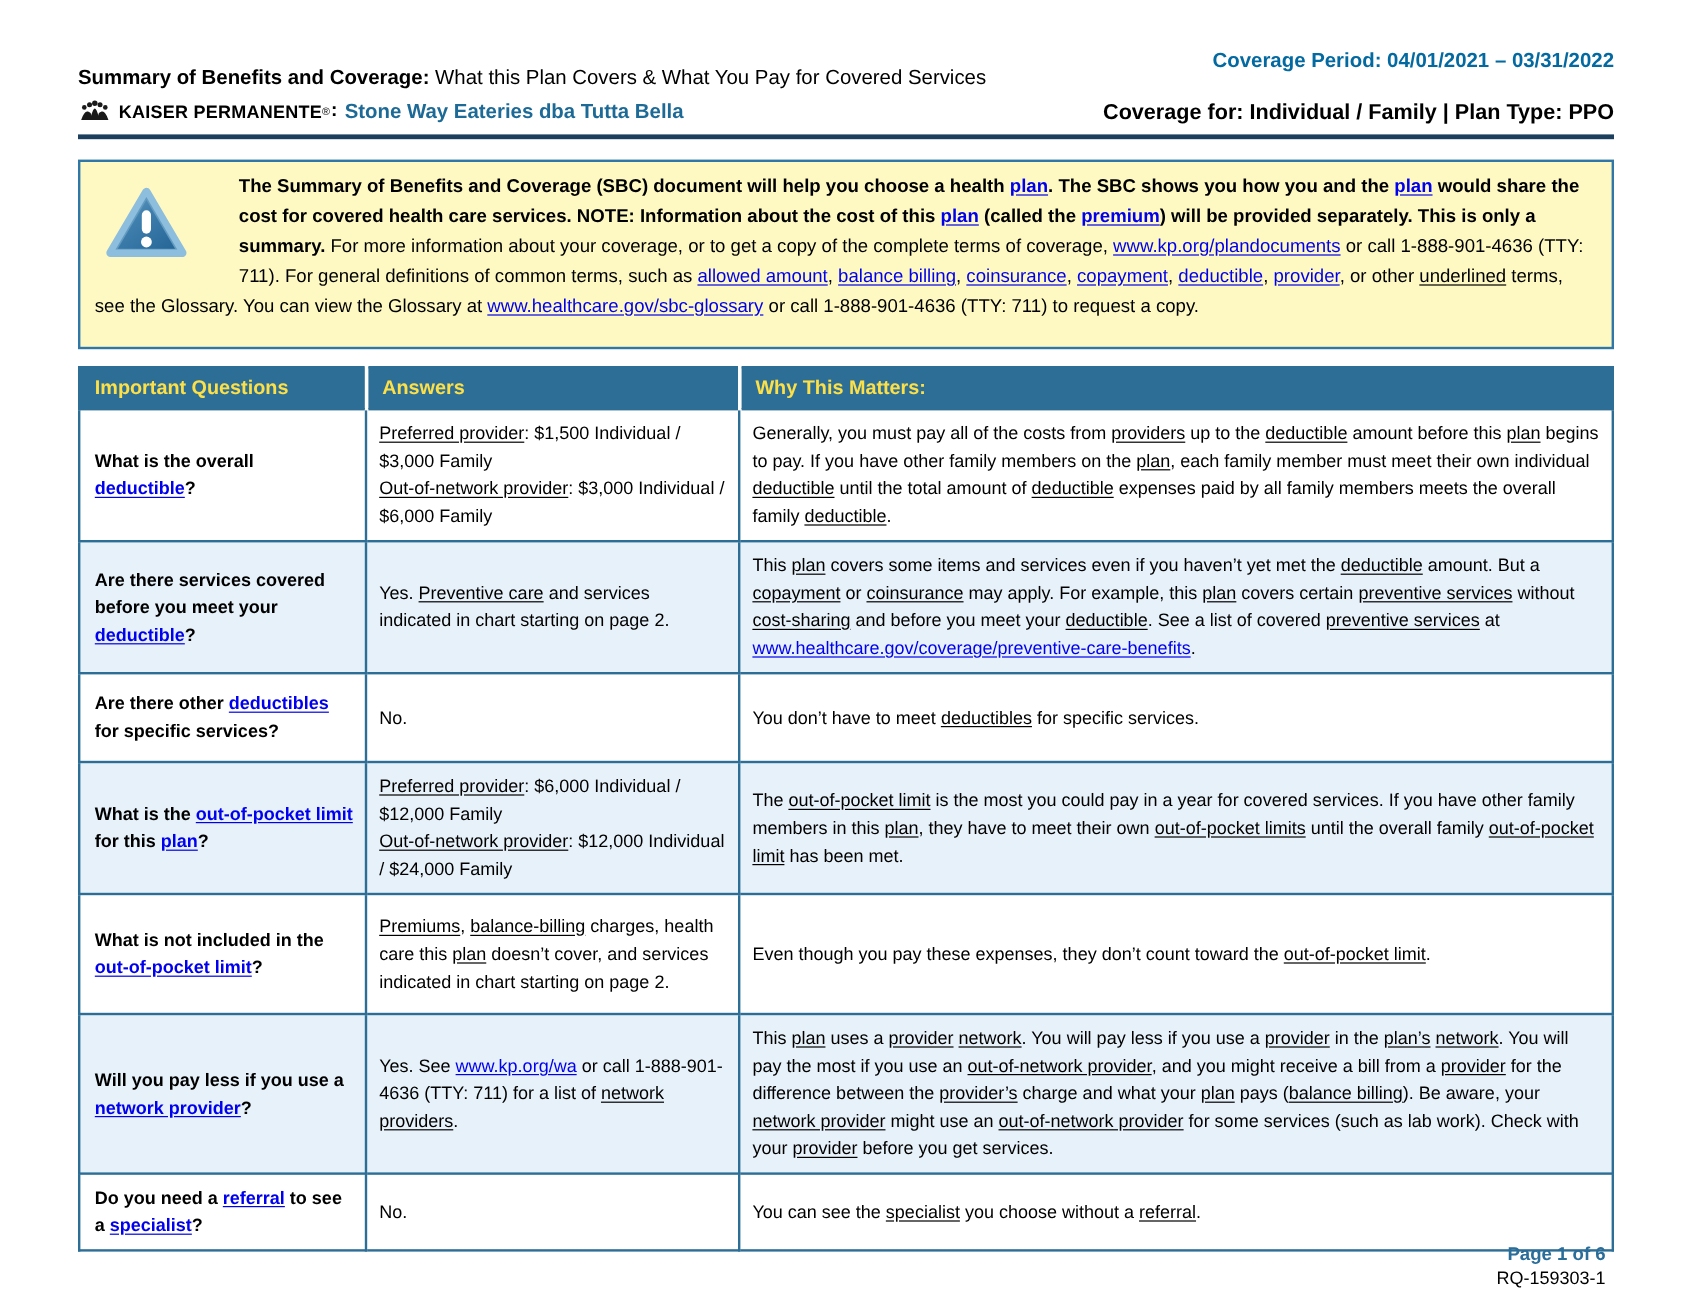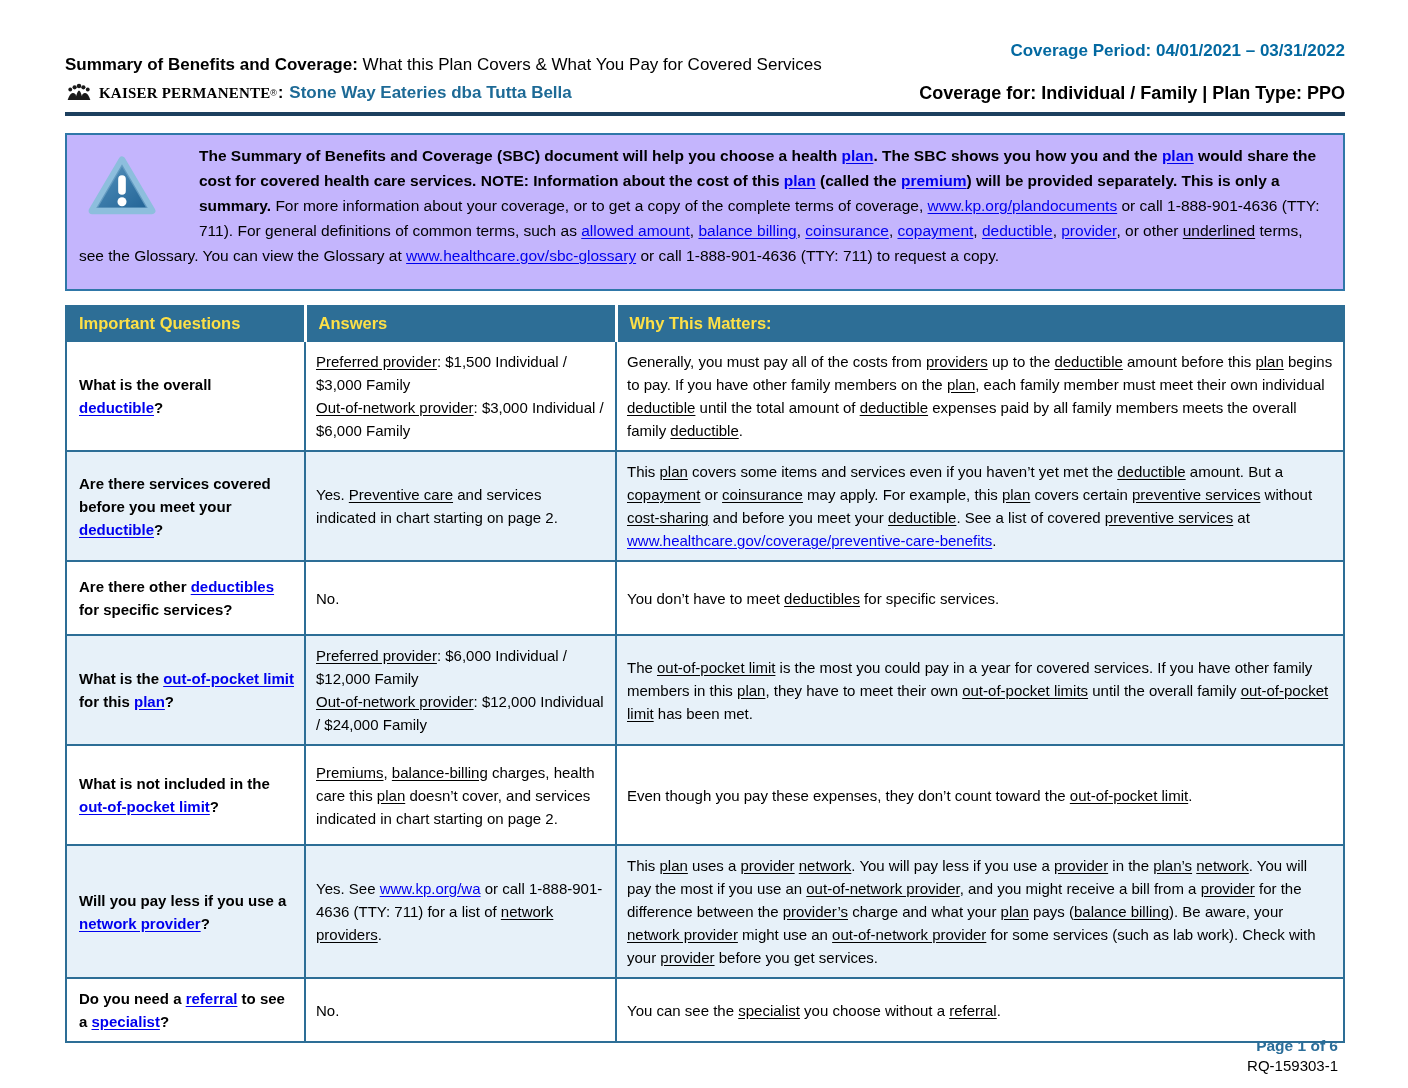--- a/index.html
+++ b/index.html
@@ -7,32 +7,32 @@
   body { font-family:"Liberation Sans","DejaVu Sans",sans-serif; color:#000; }
   .page { position:relative; width:1408px; height:1088px; margin:0 auto; background:#fff; padding:38px 63px 0 65px; overflow:hidden; }
 
   
   .top { display:flex; justify-content:space-between; align-items:flex-end; }
   .top-left { width:840px; }
   .title-line { font-size:17px; line-height:1.45; }
   .title-line .b { font-weight:bold; }
   .brand-line { display:flex; align-items:center; margin-top:4px; }
   .kp-icon { display:inline-flex; margin-right:6px; }
-  .brand { font-weight:bold; font-size:15px; letter-spacing:0.2px;font-family:Liberation Serif, serif; }
+  .brand { font-weight:bold; font-size:15px; letter-spacing:0.2px; }
   .rmark { font-size:9px; vertical-align:super; }
   .brand-colon { font-weight:bold; font-size:16px; margin:0 6px 0 1px; }
   .group { font-weight:bold; font-size:17px; color:#1d6a96; }
   .underwriter { font-size:16px; margin-top:5px; }
   .top-right { text-align:right; padding-top:3px; }
   .period { font-size:17px; font-weight:bold; color:#0369a1; }
   .coverage-for { font-size:18px; font-weight:bold; color:#000; margin-top:22px; }
   .header-rule { height:4px; background:#1c3f5e; margin-top:8px; }
 
   
-  .intro-box { margin-top:17px; border:2px solid #2f77a8; background:#c4b5fd; padding:8px 12px 10px 12px; min-height:158px; }
+  .intro-box { margin-top:17px; border:2px solid #2f77a8; background:#fef9c3; padding:8px 12px 10px 12px; min-height:158px; }
   .warn-icon { float:left; margin:10px 42px 2px 8px; }
   .intro-text { font-size:15.5px; line-height:25px; }
 
   
   .seg-b { font-weight:bold; }
   .seg-n { }
   .seg-l { color:#0000ee; text-decoration:underline; text-underline-offset:2px; cursor:pointer; }
   .seg-bl { color:#0000ee; font-weight:bold; text-decoration:underline; text-underline-offset:2px; cursor:pointer; }
   .seg-u { text-decoration:underline; text-underline-offset:2px; }
 

